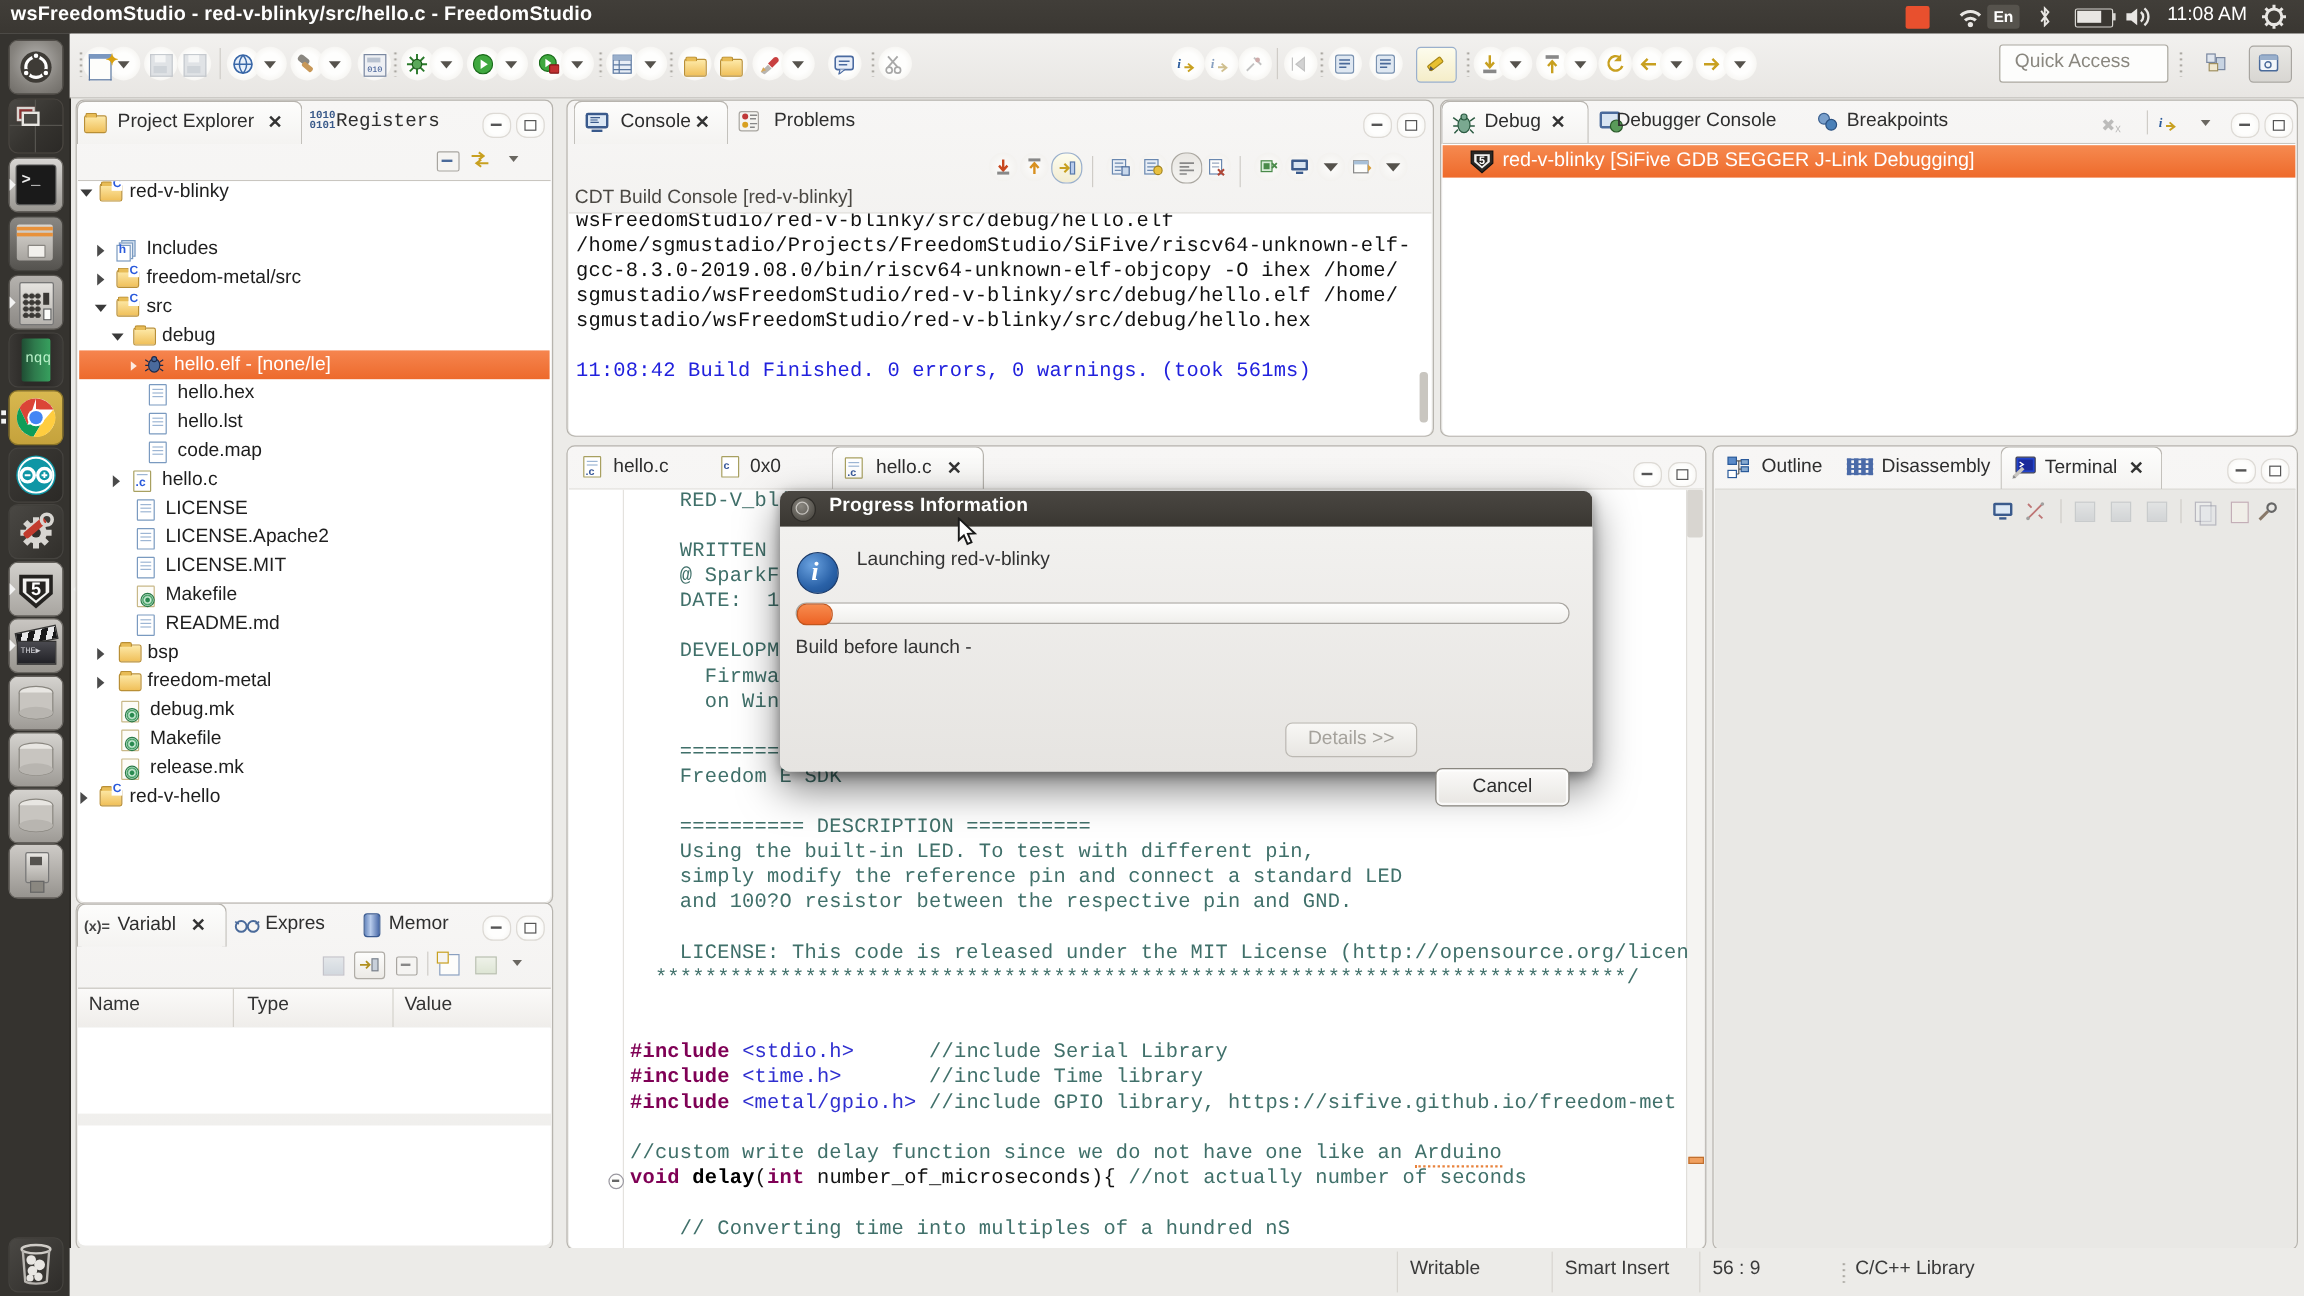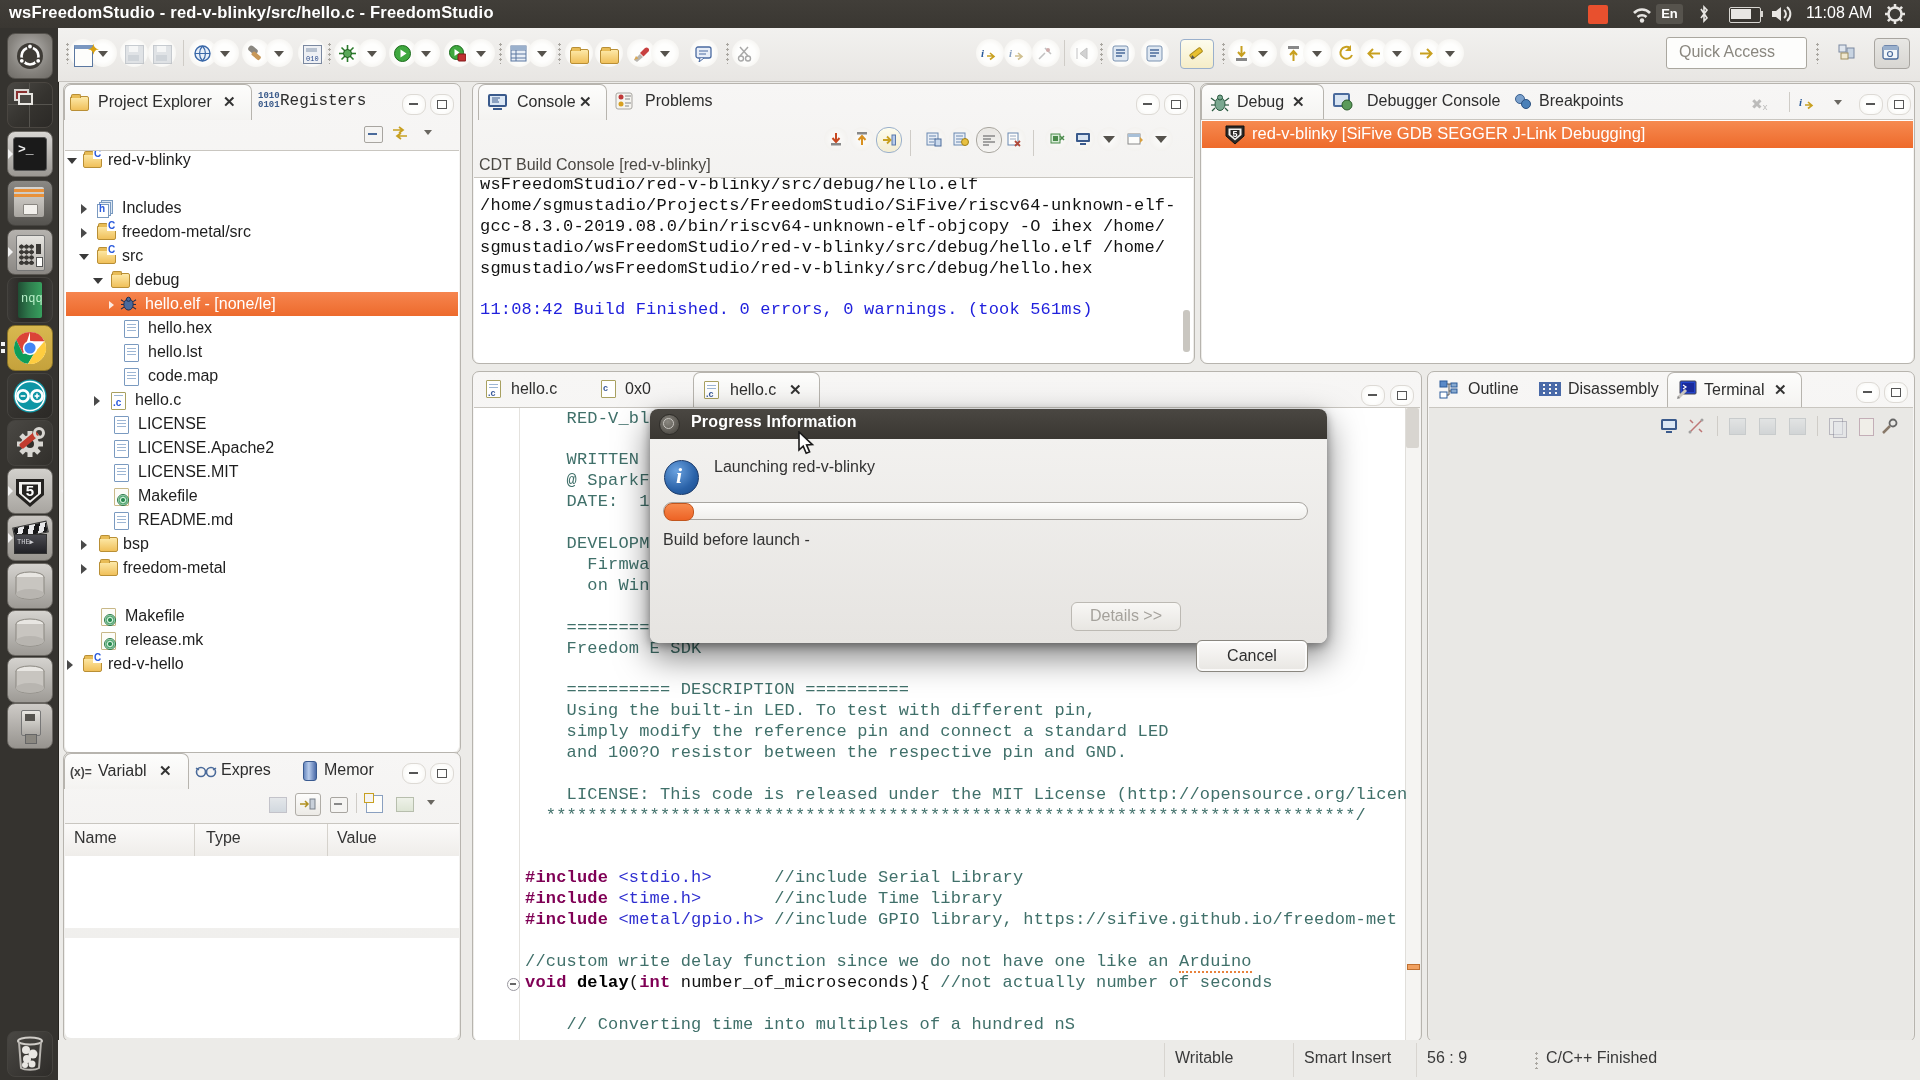--- a/index.html
+++ b/index.html
@@ -592,20 +592,27 @@
         </div>
         <div class="tlabel" style="left:57px;">bsp</div>
       </div>
     <div class="trow" style="top:405px;">
         <div class="texp exp-c" style="left:15px;"></div>
         <div class="tico" style="left:33px;">
           <div class="folder" style="left:0;top:1px;"></div>
         </div>
         <div class="tlabel" style="left:57px;">freedom-metal</div>
       </div>
+    <div class="trow" style="top:429px;">
+        <div class="tico" style="left:35px;">
+          <div class="ficon" style="left:0;background:#fdfcf8;border-color:#C8B888;"></div>
+          <div class="abs" style="left:3px;top:6px;width:10px;height:10px;border-radius:50%;background:radial-gradient(circle,#2a8a50 1.5px,#d8f2e0 2.5px,#3a9a5c 4px,#e0f5e8 5px);border:1px solid #2a7a48;"></div>
+        </div>
+        <div class="tlabel" style="left:59px;">debug.mk</div>
+      </div>
     <div class="trow" style="top:453px;">
         <div class="tico" style="left:35px;">
           <div class="ficon" style="left:0;background:#fdfcf8;border-color:#C8B888;"></div>
           <div class="abs" style="left:3px;top:6px;width:10px;height:10px;border-radius:50%;background:radial-gradient(circle,#2a8a50 1.5px,#d8f2e0 2.5px,#3a9a5c 4px,#e0f5e8 5px);border:1px solid #2a7a48;"></div>
         </div>
         <div class="tlabel" style="left:59px;">Makefile</div>
       </div>
     <div class="trow" style="top:477px;">
         <div class="tico" style="left:35px;">
           <div class="ficon" style="left:0;background:#fdfcf8;border-color:#C8B888;"></div>
@@ -808,21 +815,21 @@
       </svg>
     <div class="tablabel" style="left:35px;">Debug</div>
     <div class="tablabel x-close" style="left:90px;">✕</div>
   </div>
   <div class="tab" style="left:124px;width:180px;">
     <svg class="abs" style="left:7px;top:8px;" width="22" height="19" viewBox="0 0 22 19">
         <rect x="1" y="1" width="17" height="14" rx="2" fill="#4a6a9c"></rect>
         <rect x="3" y="3" width="13" height="10" fill="#d8e4f2"></rect>
         <circle cx="15" cy="13" r="5" fill="#5a9a5a" stroke="#2a5a2a" stroke-width="1"></circle>
       </svg>
-    <div class="tablabel" style="left:42px;">Debugger Console</div>
+    <div class="tablabel" style="left:22px;">Debugger Console</div>
   </div>
   <div class="tab" style="left:306px;width:135px;">
     <svg class="abs" style="left:5px;top:9px;" width="22" height="17" viewBox="0 0 22 17">
         <circle cx="8" cy="6" r="4.5" fill="#7aa0cc" stroke="#3a6090" stroke-width="1"></circle>
         <circle cx="14" cy="11" r="4.5" fill="#4a80b8" stroke="#2a5080" stroke-width="1"></circle>
       </svg>
     <div class="tablabel" style="left:32px;">Breakpoints</div>
   </div>
   <div class="abs" style="left:550px;top:12px;opacity:.4;font-size:14px;color:#666;">✖ₓ</div>
   <div class="tsep" style="left:588px;top:8px;height:20px;"></div>
@@ -1009,14 +1016,14 @@
   </svg>
 
 <div id="status" class="abs">
   <div class="vsep" style="left:1106px"></div>
   <div class="abs" style="left:1117px;top:9px;">Writable</div>
   <div class="vsep" style="left:1235px"></div>
   <div class="abs" style="left:1246px;top:9px;">Smart Insert</div>
   <div class="vsep" style="left:1358px"></div>
   <div class="abs" style="left:1369px;top:9px;">56 : 9</div>
   <div class="tdots" style="left:1477px;top:11px;height:18px;"></div>
-  <div class="abs" style="left:1488px;top:9px;">C/C++ Finished</div>
+  <div class="abs" style="left:1488px;top:9px;">C/C++ Library</div>
 </div>
 
 </body></html>

